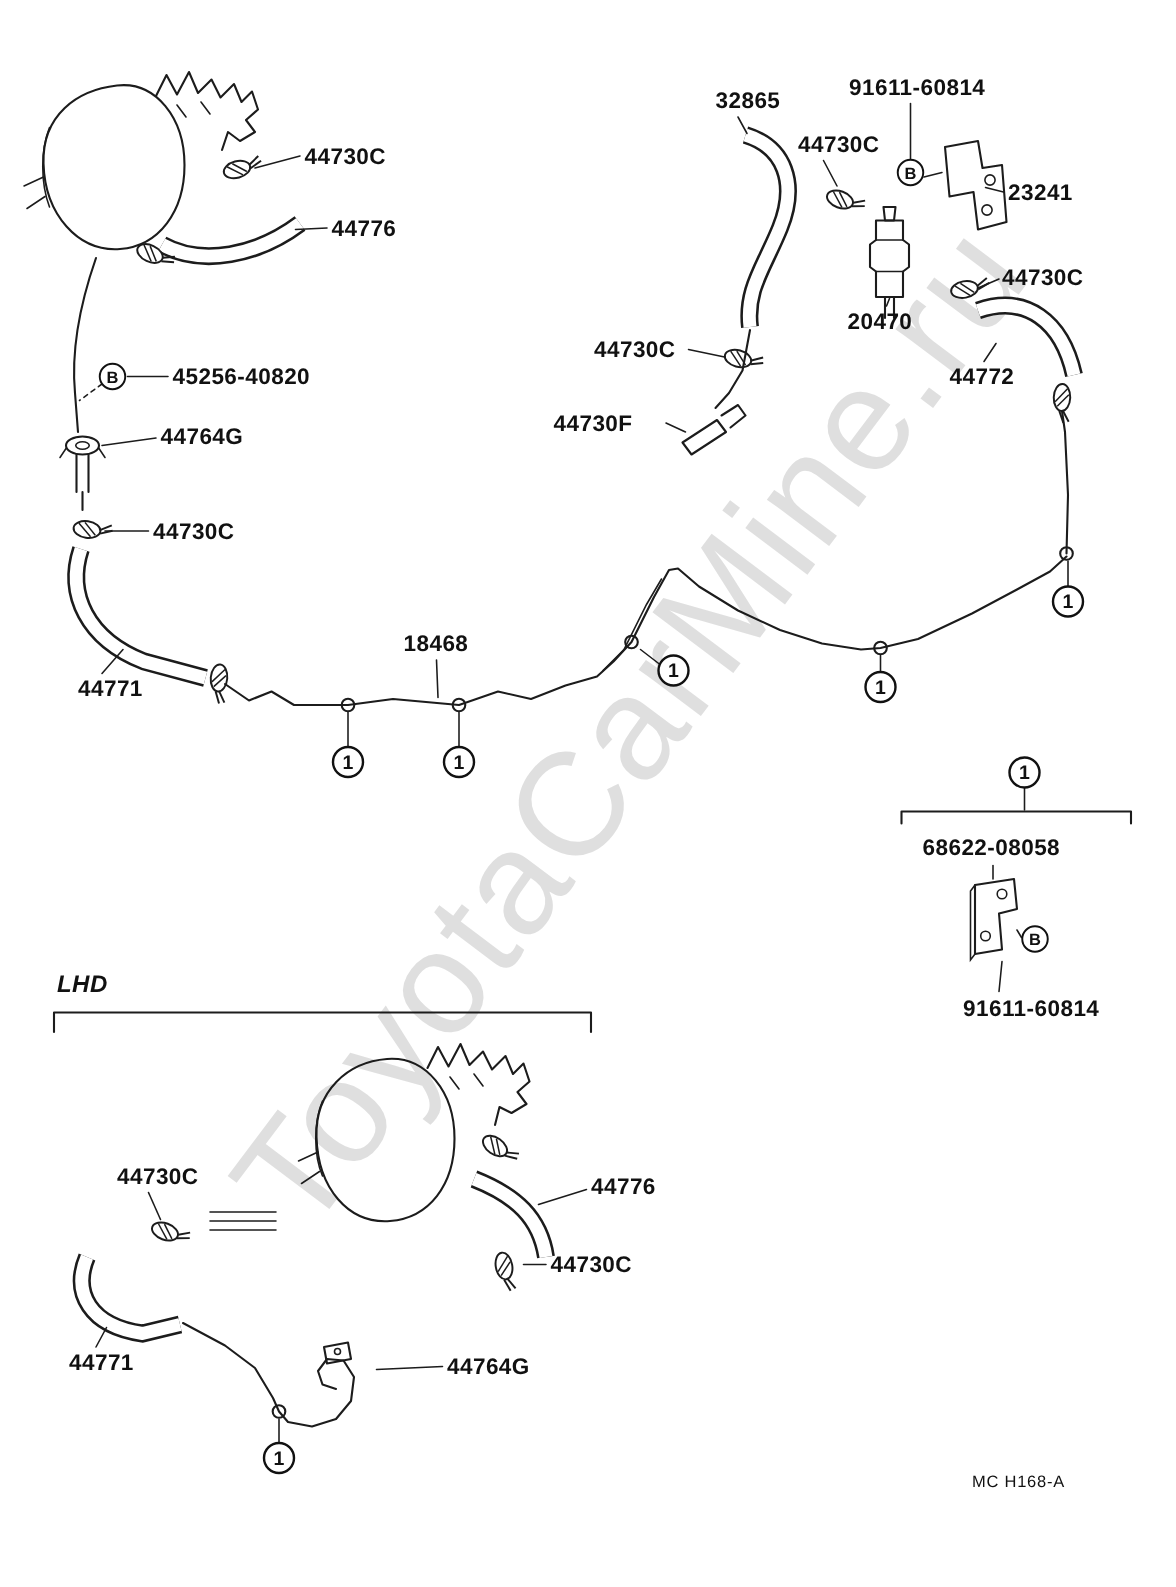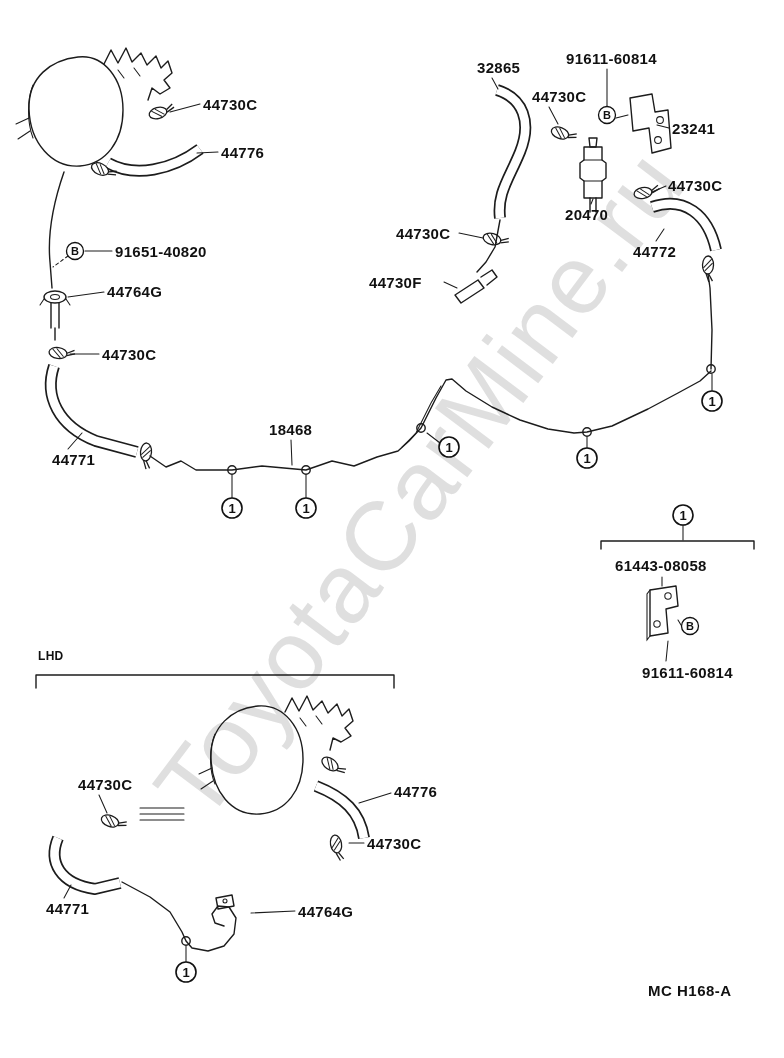--- a/index.html
+++ b/index.html
@@ -3,22 +3,22 @@
 <meta charset="utf-8">
 <style>
   html,body{margin:0;padding:0;background:#fff;}
   .stage{position:relative;width:784px;height:1058px;background:#ffffff;overflow:hidden;
          font-family:"Liberation Sans",sans-serif;color:#111;}
   .watermark{position:absolute;left:-140px;top:428px;width:1120px;text-align:center;
              font-size:98px;font-weight:400;color:#bdbdbd;opacity:.48;letter-spacing:2px;
              transform:rotate(-53deg);transform-origin:center;pointer-events:none;white-space:nowrap;}
   svg.art{position:absolute;left:0;top:0;}
   .lbl{position:absolute;font-size:15px;font-weight:700;letter-spacing:.3px;white-space:nowrap;line-height:17px;}
-  .lbl.big{font-size:12px;}
-  .footer{position:absolute;font-size:15px;font-weight:700;letter-spacing:.5px;}
+  .lbl.big{font-size:16px;font-style:italic;}
+  .footer{position:absolute;font-size:11px;font-weight:400;letter-spacing:.5px;}
   .ln{fill:none;stroke:#1c1c1c;stroke-width:1.4;stroke-linecap:round;stroke-linejoin:round;}
   .thin{fill:none;stroke:#1c1c1c;stroke-width:1.05;stroke-linecap:round;}
   .dash{stroke-dasharray:3 3;}
   .hose-o{fill:none;stroke:#1c1c1c;stroke-width:12;stroke-linecap:butt;}
   .hose-i{fill:none;stroke:#ffffff;stroke-width:8.6;stroke-linecap:butt;}
   .callout-c{fill:#fff;stroke:#111;stroke-width:1.6;}
   .callout-t{font-family:"Liberation Sans",sans-serif;font-size:13px;font-weight:700;fill:#111;}
   .bcirc-c{fill:#fff;stroke:#111;stroke-width:1.3;}
   .bcirc-t{font-family:"Liberation Sans",sans-serif;font-size:11px;font-weight:700;fill:#111;}
 </style>
@@ -206,35 +206,35 @@
         <text class="bcirc-t" text-anchor="middle" dy="4">B</text>
     </g>
     <g transform="translate(690,626)">
       <circle class="bcirc-c" r="8.5"></circle>
         <text class="bcirc-t" text-anchor="middle" dy="4">B</text>
     </g>
   </svg>
 
   <div class="lbl" style="left:203px;top:96px">44730C</div>
   <div class="lbl" style="left:221px;top:144px">44776</div>
-  <div class="lbl" style="left:115px;top:243px">91651-40820</div>
+  <div class="lbl" style="left:115px;top:243px">45256-40820</div>
   <div class="lbl" style="left:107px;top:283px">44764G</div>
   <div class="lbl" style="left:102px;top:346px">44730C</div>
   <div class="lbl" style="left:52px;top:451px">44771</div>
   <div class="lbl" style="left:269px;top:421px">18468</div>
   <div class="lbl" style="left:477px;top:59px">32865</div>
   <div class="lbl" style="left:566px;top:50px">91611-60814</div>
   <div class="lbl" style="left:532px;top:88px">44730C</div>
   <div class="lbl" style="left:672px;top:120px">23241</div>
   <div class="lbl" style="left:668px;top:177px">44730C</div>
   <div class="lbl" style="left:565px;top:206px">20470</div>
   <div class="lbl" style="left:633px;top:243px">44772</div>
   <div class="lbl" style="left:396px;top:225px">44730C</div>
   <div class="lbl" style="left:369px;top:274px">44730F</div>
-  <div class="lbl" style="left:615px;top:557px">61443-08058</div>
+  <div class="lbl" style="left:615px;top:557px">68622-08058</div>
   <div class="lbl" style="left:642px;top:664px">91611-60814</div>
   <div class="lbl" style="left:78px;top:776px">44730C</div>
   <div class="lbl" style="left:394px;top:783px">44776</div>
   <div class="lbl" style="left:367px;top:835px">44730C</div>
   <div class="lbl" style="left:46px;top:900px">44771</div>
   <div class="lbl" style="left:298px;top:903px">44764G</div>
 
   <div class="lbl big" style="left:38px;top:648px">LHD</div>
   <div class="footer" style="left:648px;top:982px">MC  H168-A</div>
 

